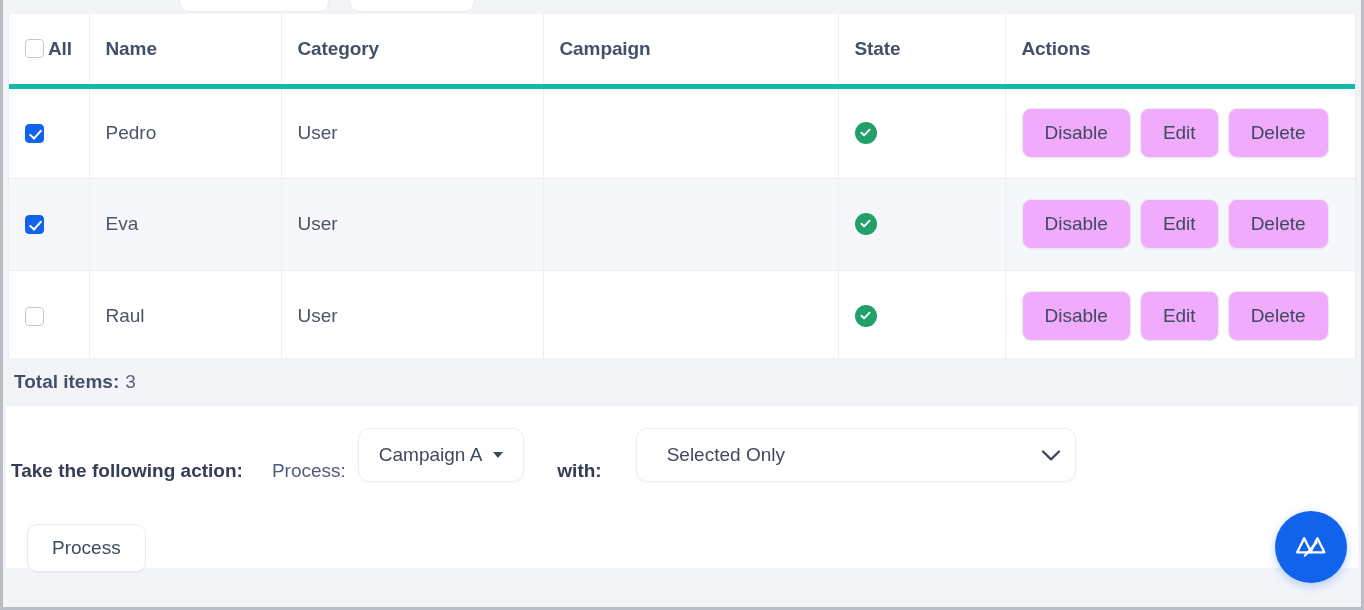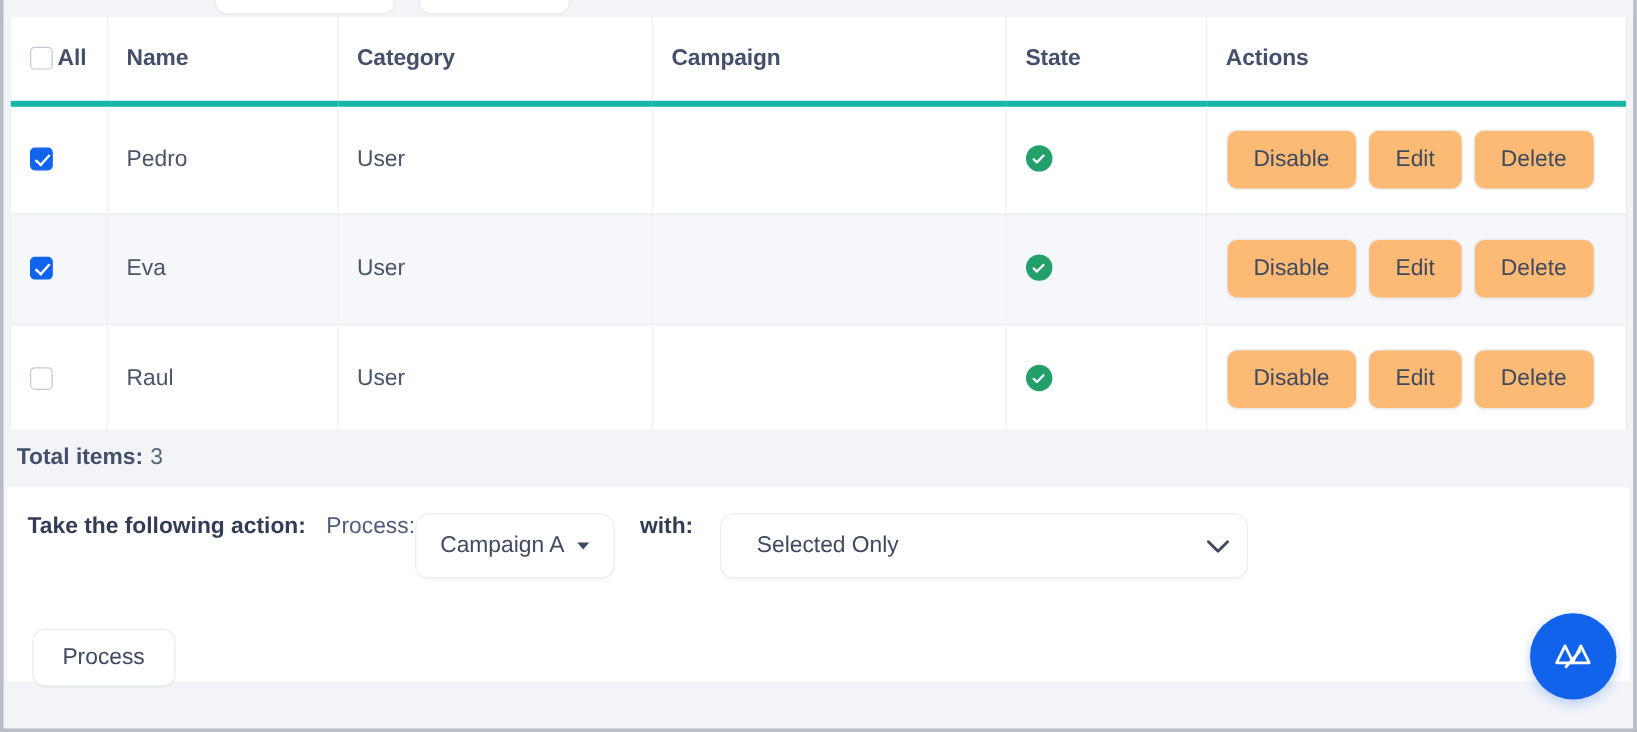--- a/index.html
+++ b/index.html
@@ -155,21 +155,21 @@
   .state-badge svg { display: block; }
 
   
   .actions-cell-inner {
     display: flex;
     align-items: center;
     gap: 9px;
     justify-content: flex-start;
   }
   .row-btn {
-    background: #fdba74;
+    background: #f0abfc;
     border: 1px solid #e8ebf0;
     border-radius: 9px;
     font-family: inherit;
     font-size: 19px;
     color: #3f4a5f;
     font-weight: 400;
     height: 50px;
     padding: 0 22px;
     cursor: pointer;
     white-space: nowrap;
@@ -201,25 +201,25 @@
     right: 3px;
     top: 406px;
     height: 162px;
     background: #ffffff;
     z-index: 1;
   }
 
   #bulk-action-row {
     position: absolute;
     top: 22px;
-    left: 17px;
+    left: 5px;
     right: 17px;
     display: flex;
-    align-items: flex-start;
-    gap: 0;
+    align-items: flex-end;
+    gap: 12px;
   }
 
   .bulk-label-strong {
     font-size: 19px;
     font-weight: 700;
     color: #323d55;
     white-space: nowrap;
   }
   .bulk-label-normal {
     font-size: 19px;

